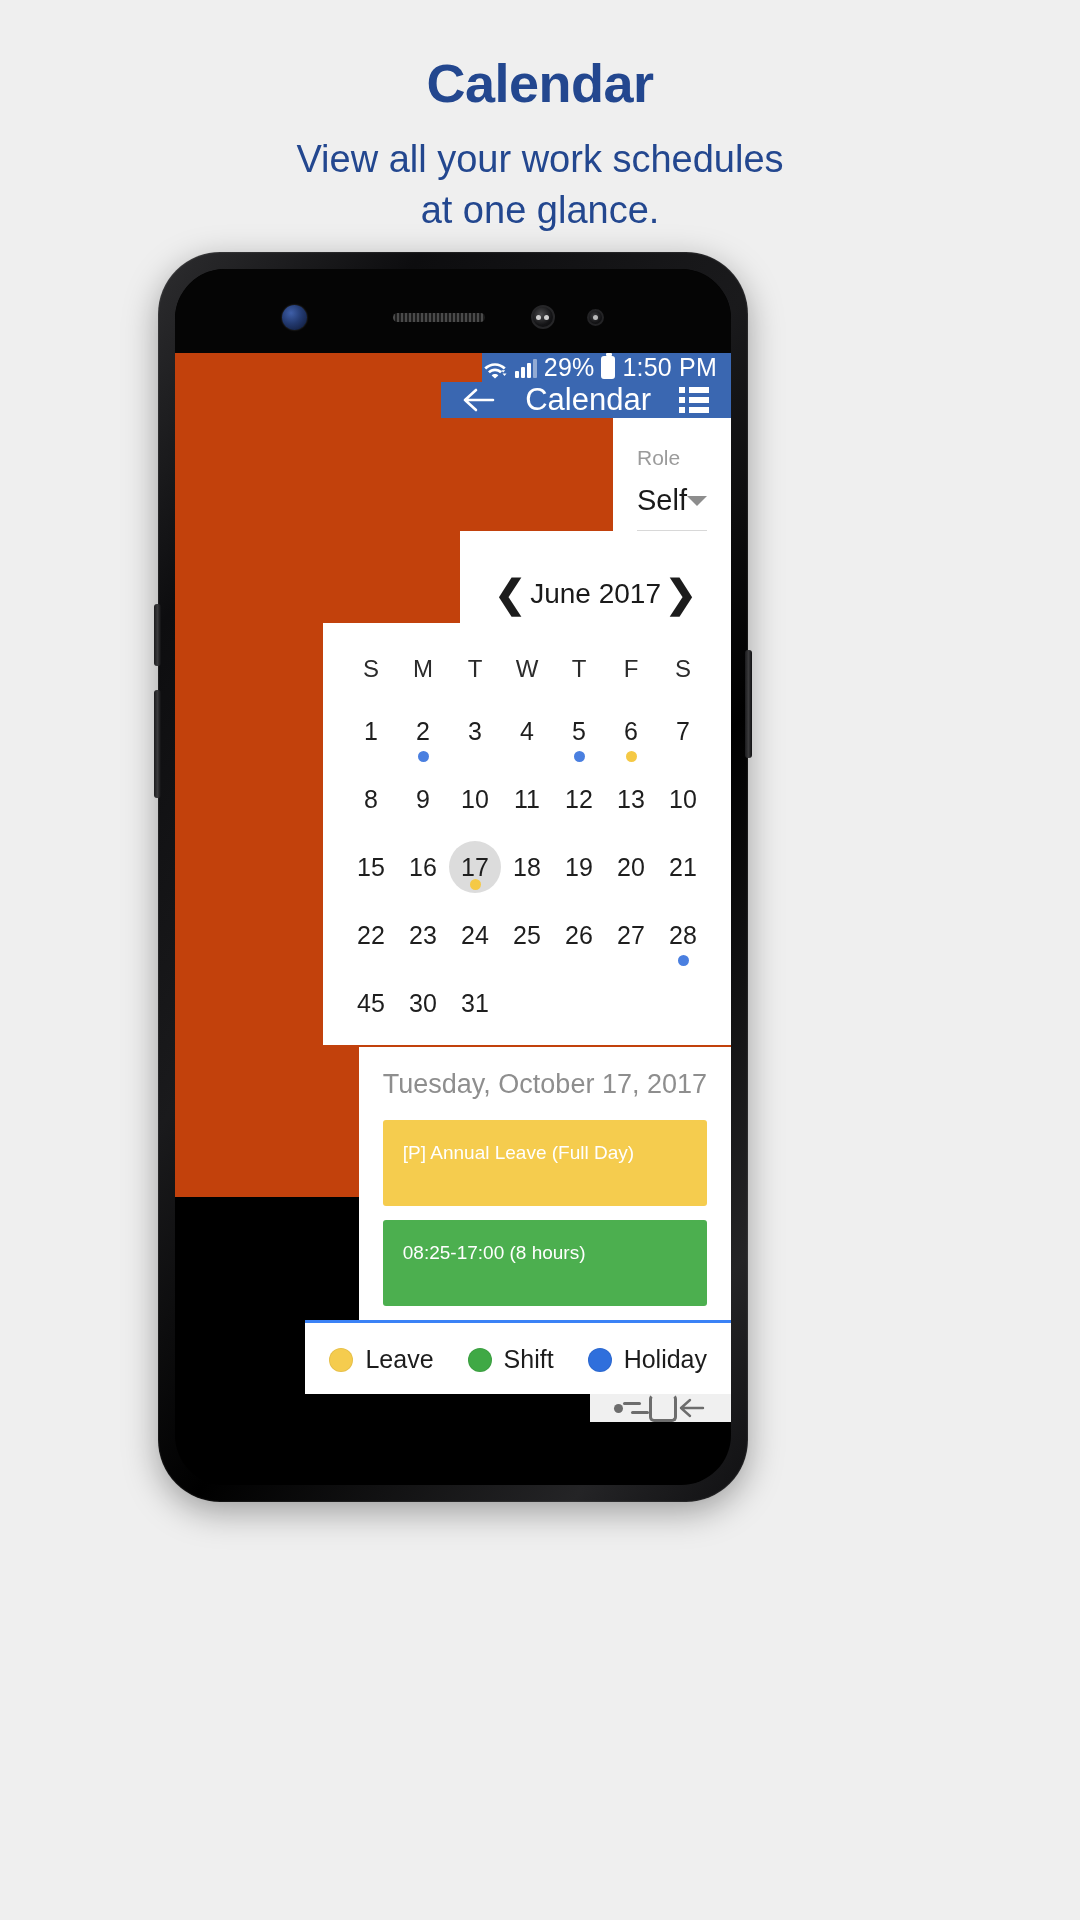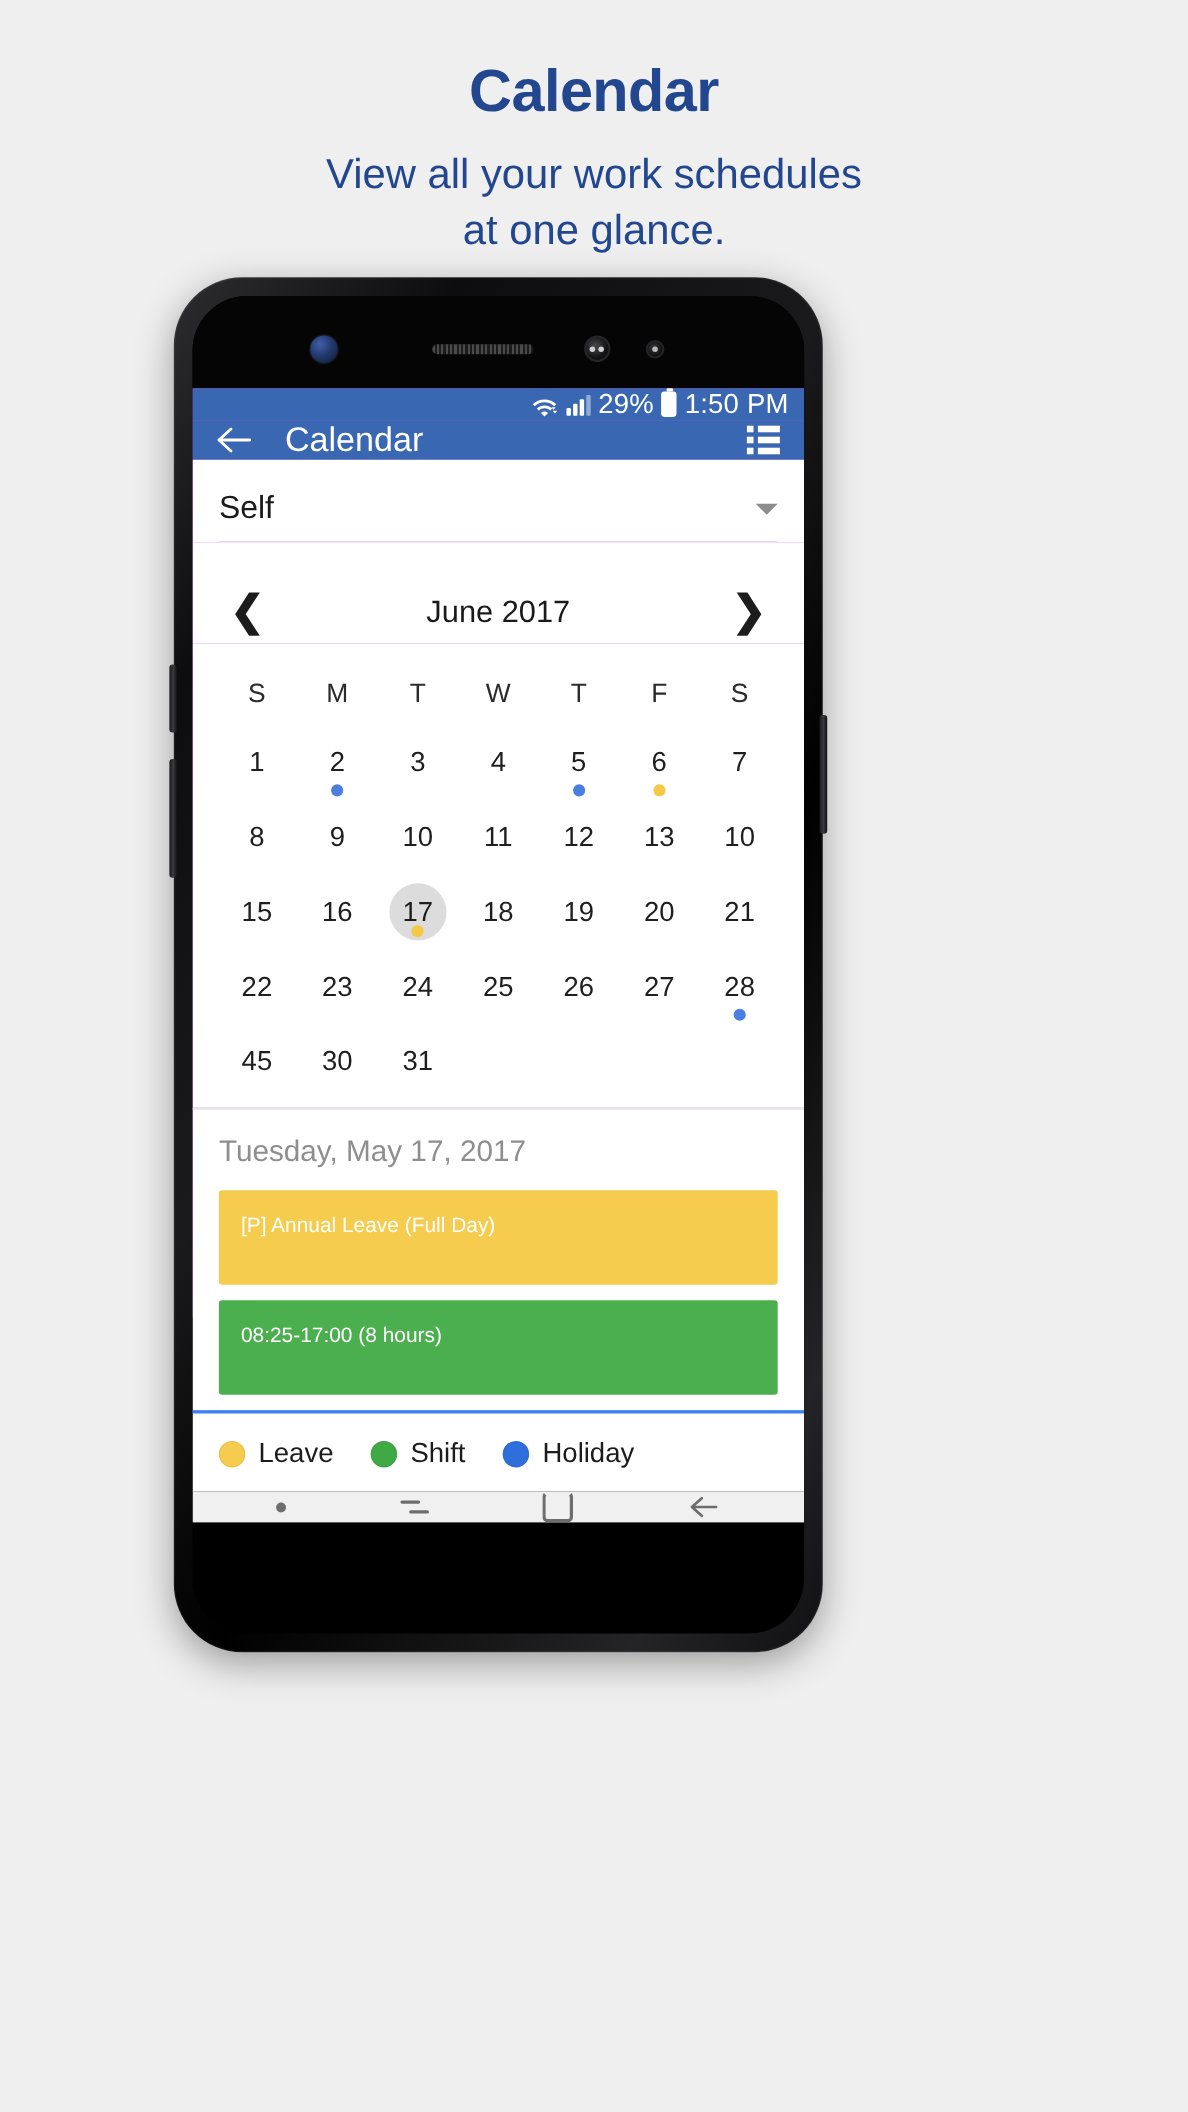--- a/index.html
+++ b/index.html
@@ -100,23 +100,24 @@
   }
   .sensor-b::after {
     content:""; position:absolute; left:4px; top:4px; width:5px; height:5px;
     border-radius:50%; background:#b9b9b9;
   }
 
   
   .app {
     position: relative;
     height: 844px;
-    background: #d946ef;
+    background: #c2410c;
     display: flex;
     flex-direction: column;
+    align-items: flex-end;
   }
 
   
   .statusbar {
     height: 47px;
     background: #3a67b1;
     display: flex;
     align-items: center;
     justify-content: flex-end;
     padding-right: 14px;
@@ -392,20 +393,21 @@
               <i></i>
             </span>
           <span>
               <i></i>
               <i></i>
             </span>
         </div>
       </div>
 
       <div class="role-sec">
+        <div class="role-label">Role</div>
         <div class="role-row">
           <div class="role-value">Self</div>
           <div class="caret"></div>
         </div>
       </div>
 
       <div class="month-nav">
         <div class="chev">❮</div>
         <div class="month-title">June 2017</div>
         <div class="chev">❯</div>
@@ -541,21 +543,21 @@
               <div class="daycell empty">
                 <div class="daynum"></div>
               </div>
             </div>
           </div>
       </div>
       <div class="cal-bottom-space"></div>
       <div class="divider-strip"></div>
 
       <div class="events">
-        <div class="sel-date">Tuesday, May 17, 2017</div>
+        <div class="sel-date">Tuesday, October 17, 2017</div>
         <div id="events-host">
             <div class="event leave" style="background: rgb(245, 204, 78);">
               <div class="event-text">[P] Annual Leave (Full Day)</div>
             </div>
             <div class="event shift" style="background: rgb(76, 175, 79);">
               <div class="event-text">08:25-17:00 (8 hours)</div>
             </div>
           </div>
       </div>
 

